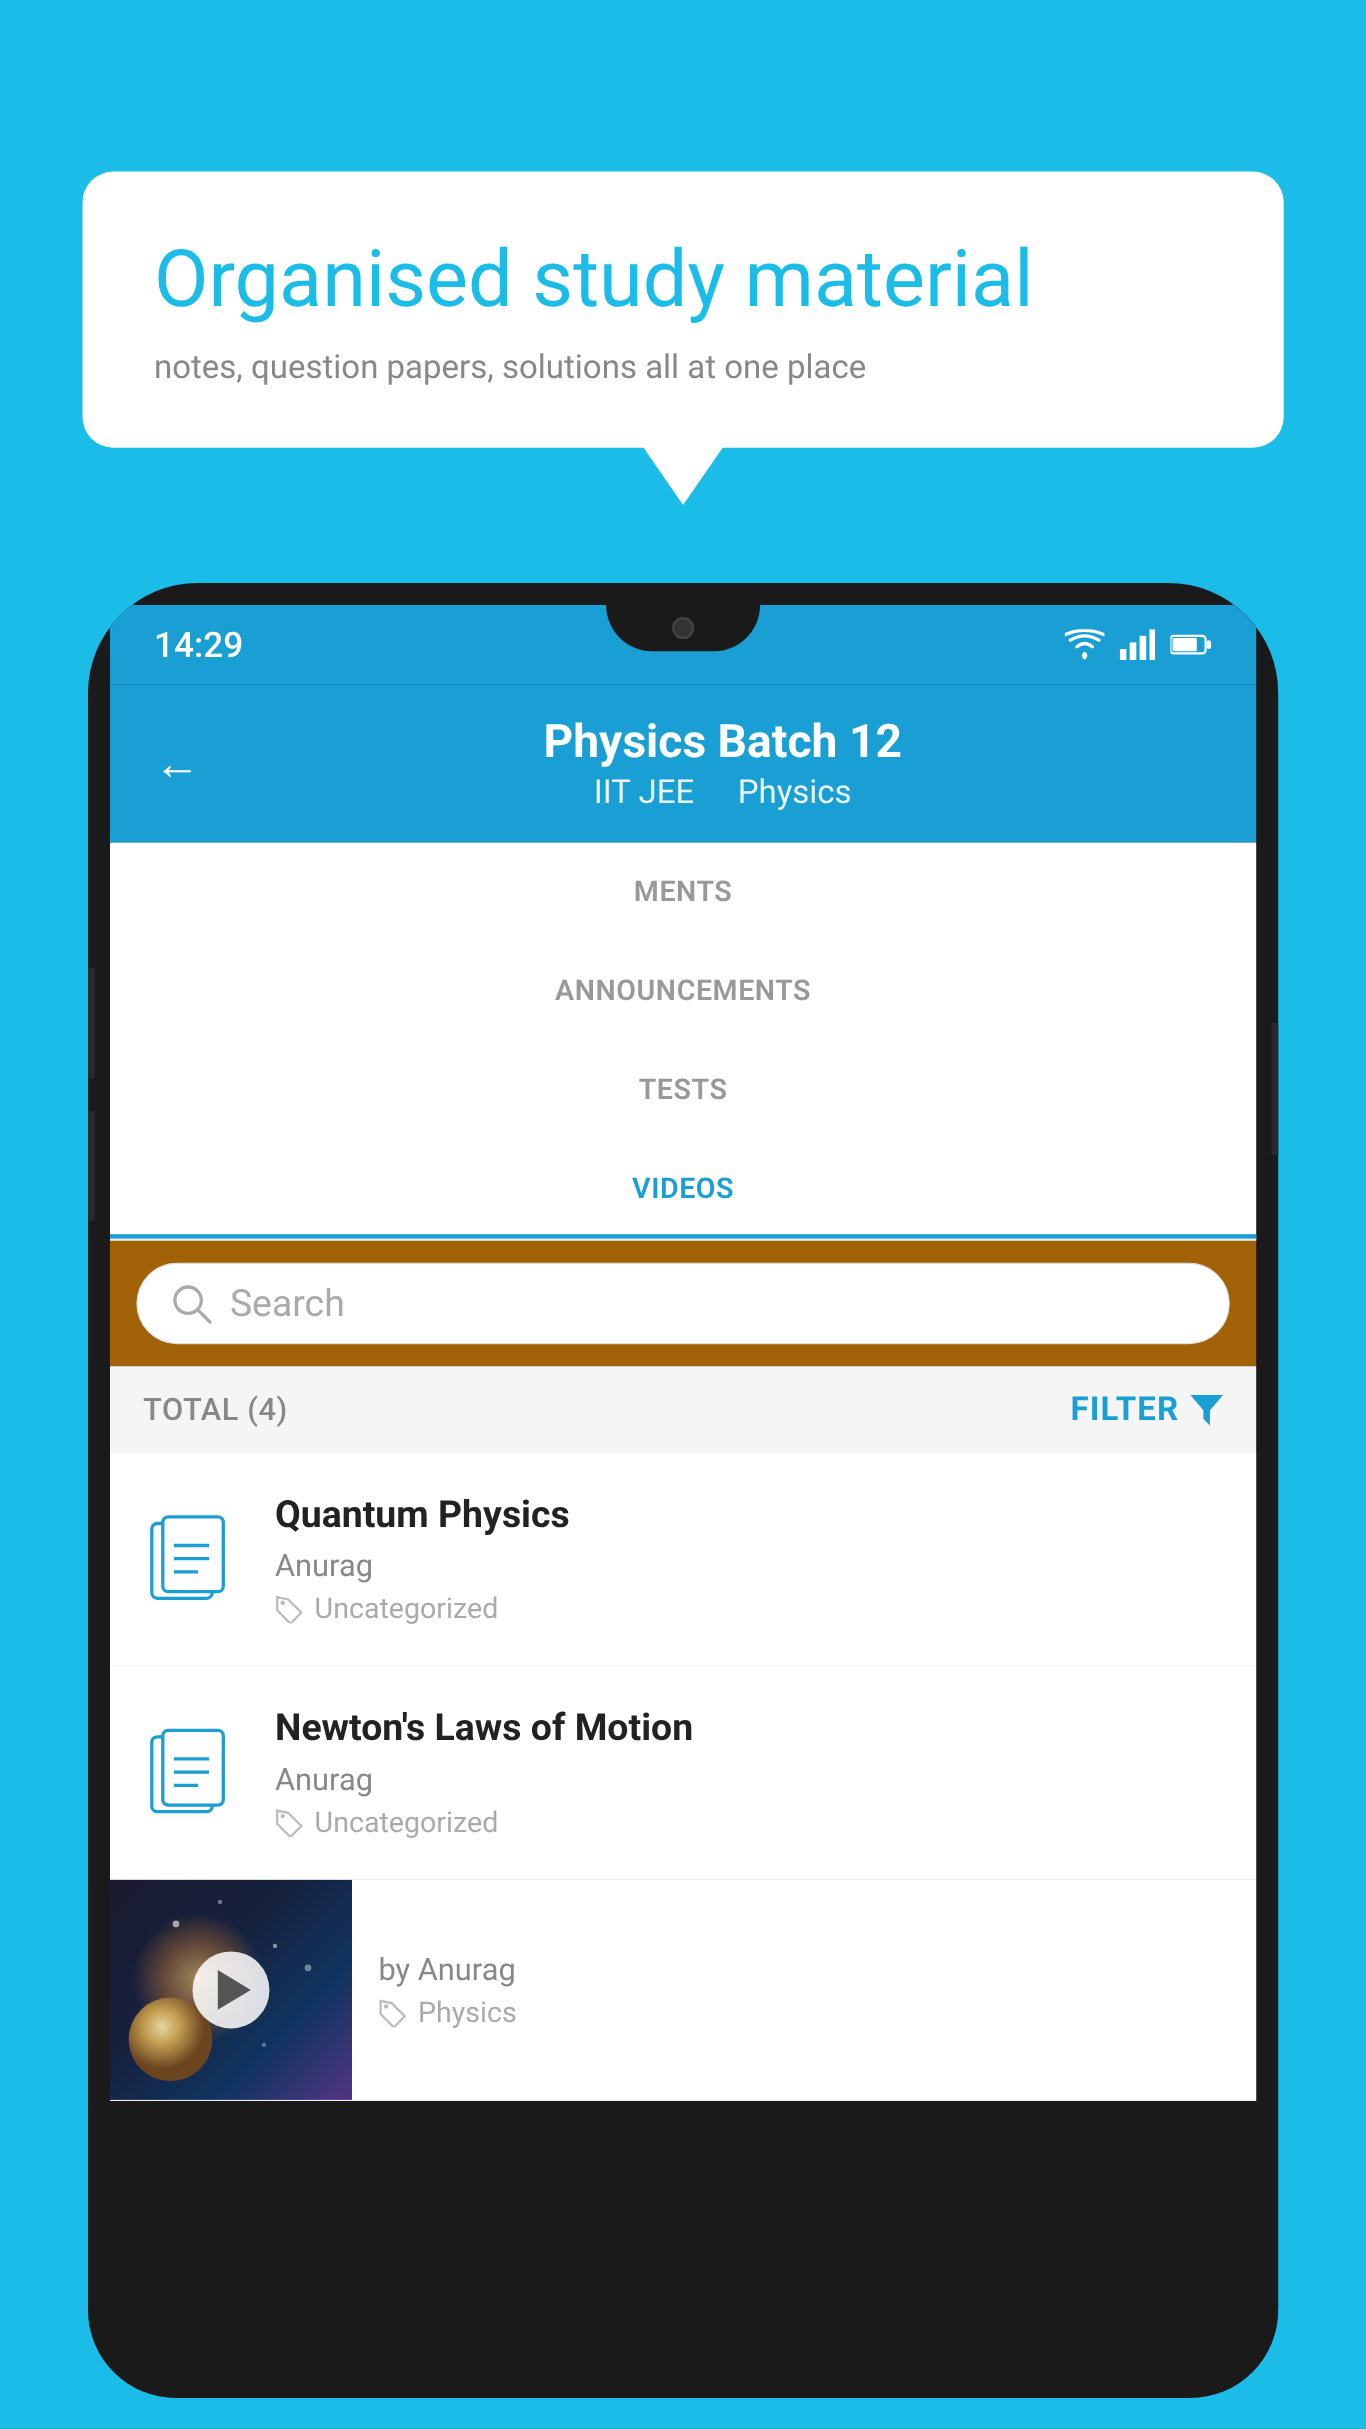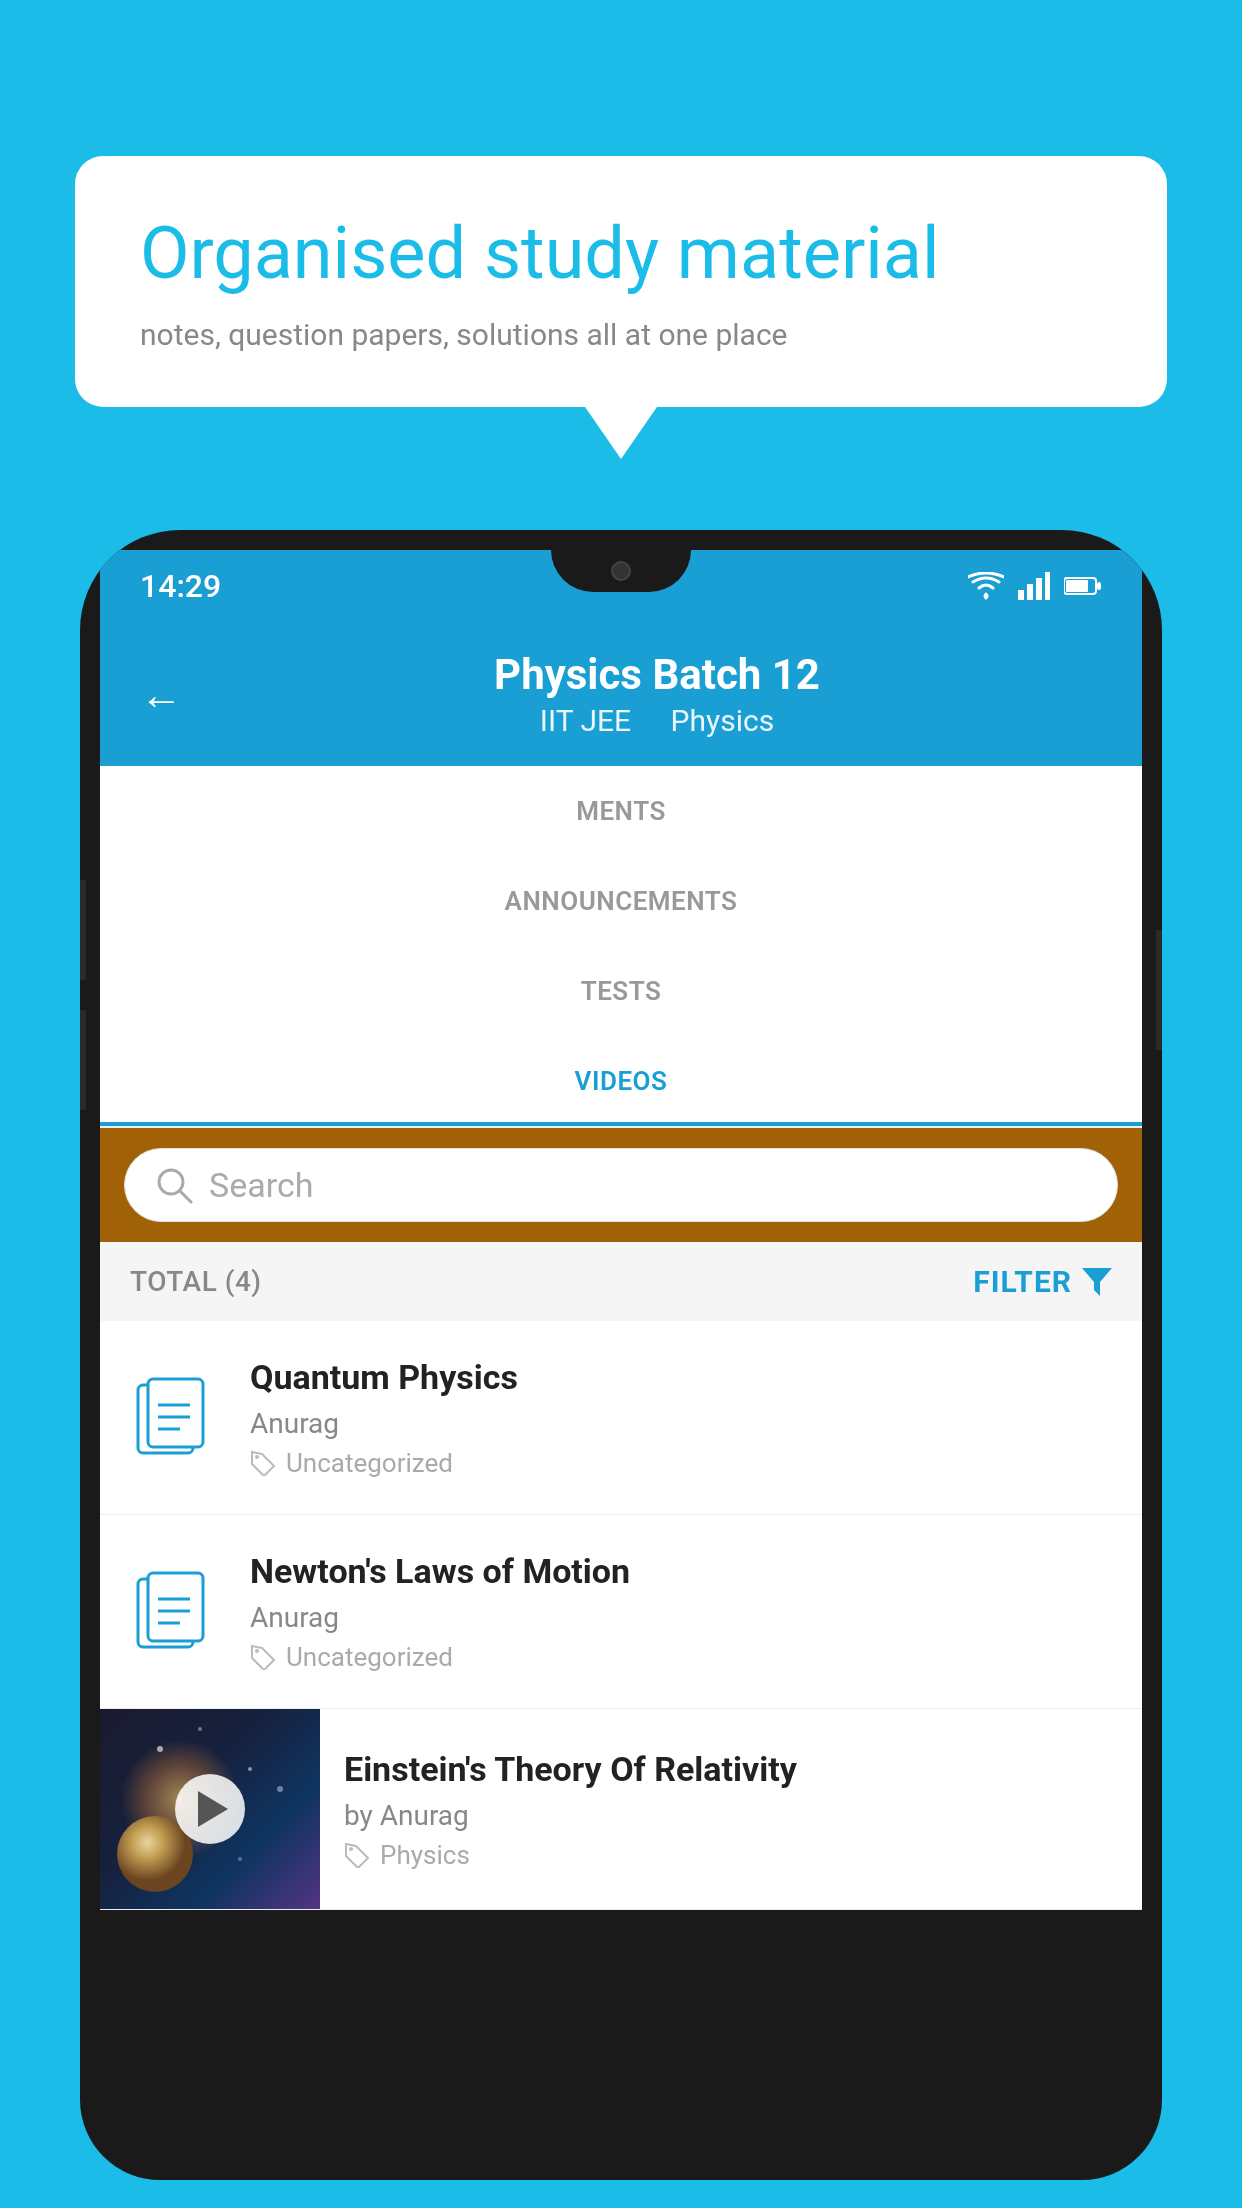--- a/index.html
+++ b/index.html
@@ -550,21 +550,20 @@
                 <stop offset="100%" stop-color="#6b4520"></stop>
               </radialGradient>
             </defs>
             <circle cx="45" cy="45" r="38" fill="url(#pg)"></circle>
           </svg>
           <div class="play-button">
             <div class="play-triangle"></div>
           </div>
         </div>
         <div class="einstein-info">
-          <div class="einstein-title">Einstein's Theory Of Relativity</div>
           <div class="einstein-author">by Anurag</div>
           <div class="einstein-tag">
             <svg width="26" height="26" viewBox="0 0 26 26" fill="none">
               <path d="M2 2 L2 14 L14 26 L24 16 L12 4 Z" stroke="#bbb" stroke-width="2" fill="none"></path>
               <circle cx="7" cy="7" r="2" fill="#bbb"></circle>
             </svg>
             <span>Physics</span>
           </div>
         </div>
       </div>

